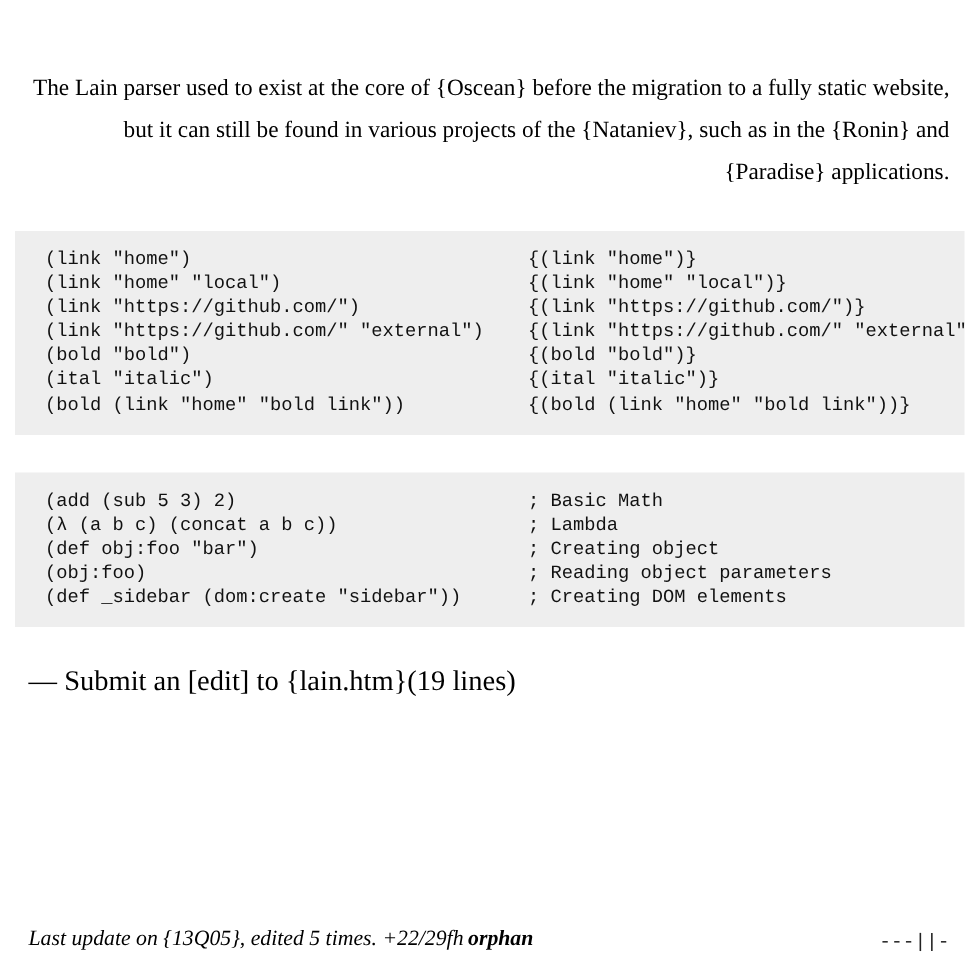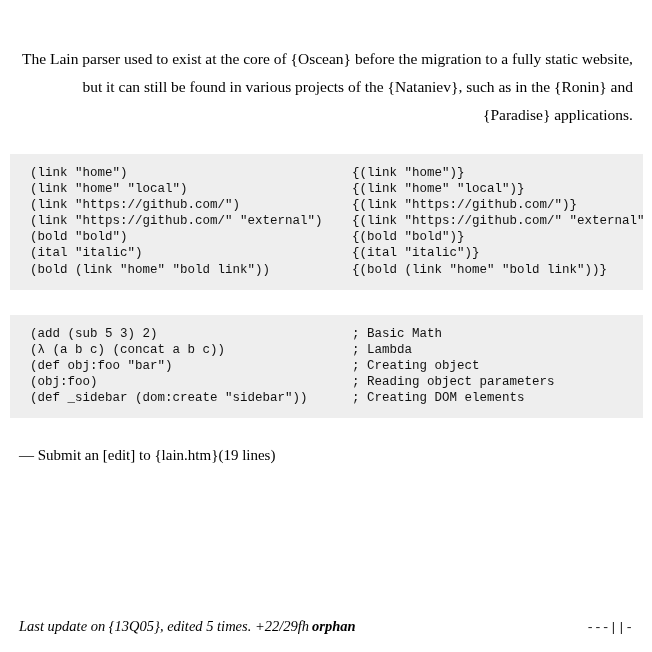--- a/index.html
+++ b/index.html
@@ -70,21 +70,21 @@
     vertical-align: top;
     white-space: pre;
   }
   pre.codeblock .ccol-b {
     display: inline-block;
     white-space: pre;
     vertical-align: top;
   }
 
   p.submit-line {
-    font-size: 15px;
+    font-size: 19px;
     line-height: 20px;
     margin: 27px 0 0 0;
   }
 
   .footer {
     position: absolute;
     left: 19px;
     right: 19px;
     bottom: 17px;
     display: flex;

